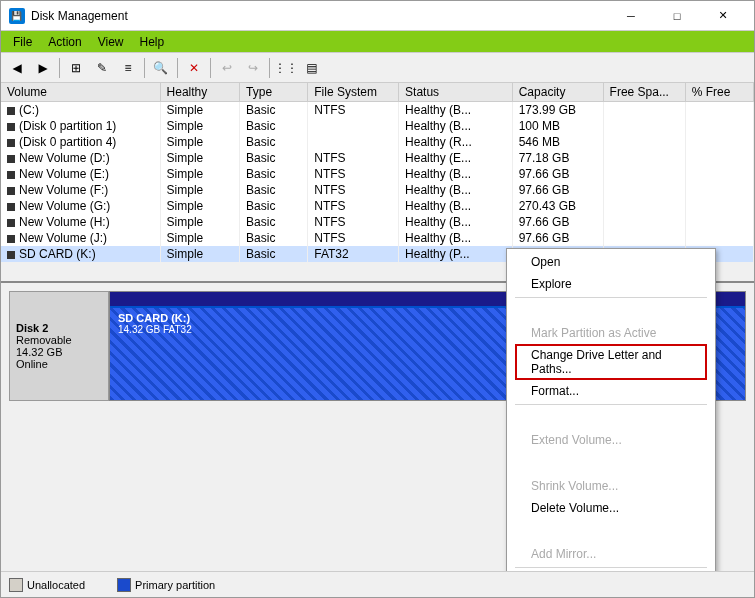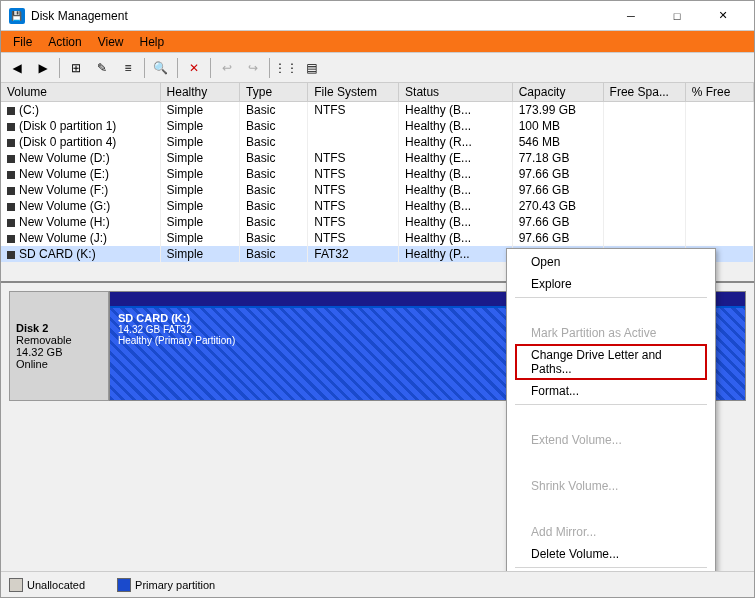--- a/index.html
+++ b/index.html
@@ -57,21 +57,21 @@
       cursor: pointer;
       font-size: 11px;
       color: #000;
       background: transparent;
       border: none;
     }
 
     
     .menu-bar {
       height: 22px;
-      background: #f97316;
+      background: #84cc16;
       display: flex;
       align-items: center;
       padding: 0 4px;
       border-bottom: 1px solid #ccc;
       flex-shrink: 0;
     }
     .menu-item {
       padding: 2px 8px;
       cursor: pointer;
       font-size: 12px;
@@ -432,40 +432,39 @@
   <div style="font-weight:bold;">Disk 2</div>
   <div>Removable</div>
   <div>14.32 GB</div>
   <div>Online</div>
 </div>
             <div style="flex: 1 1 0%; display: flex; flex-direction: column; border: 1px solid rgb(136, 136, 136); overflow: hidden;">
               <div style="background: rgb(26, 26, 138); height: 16px; width: 100%;"></div>
               <div class="partition-block selected-hatch" style="flex: 1 1 0%; padding: 4px 8px;">
   <div class="part-name" style="font-weight:bold; font-size:11px;">SD CARD  (K:)</div>
   <div class="part-size" style="font-size:10px;">14.32 GB FAT32</div>
-  <div class="part-status" style="font-size:10px;">Healthy (Primary Partition)</div>
 </div>
             </div>
           </div>
         </div>
 
     </div>
 
     <div class="context-menu" id="context-menu">
     <div class="ctx-item">Open</div>
         <div class="ctx-item">Explore</div>
         <div class="ctx-sep"></div>
         <div class="ctx-item disabled">Mark Partition as Active</div>
         <div class="ctx-item highlighted">Change Drive Letter and Paths...</div>
         <div class="ctx-item">Format...</div>
         <div class="ctx-sep"></div>
         <div class="ctx-item disabled">Extend Volume...</div>
         <div class="ctx-item disabled">Shrink Volume...</div>
+        <div class="ctx-item">Delete Volume...</div>
         <div class="ctx-item disabled">Add Mirror...</div>
-        <div class="ctx-item">Delete Volume...</div>
         <div class="ctx-sep"></div>
         <div class="ctx-item">Unallocated</div>
         <div class="ctx-item">Help</div>
       </div>
   </div>
 
   <div class="status-bar">
     <div class="legend-item">
       <div class="legend-box unalloc"></div>
       <span>Unallocated</span>

